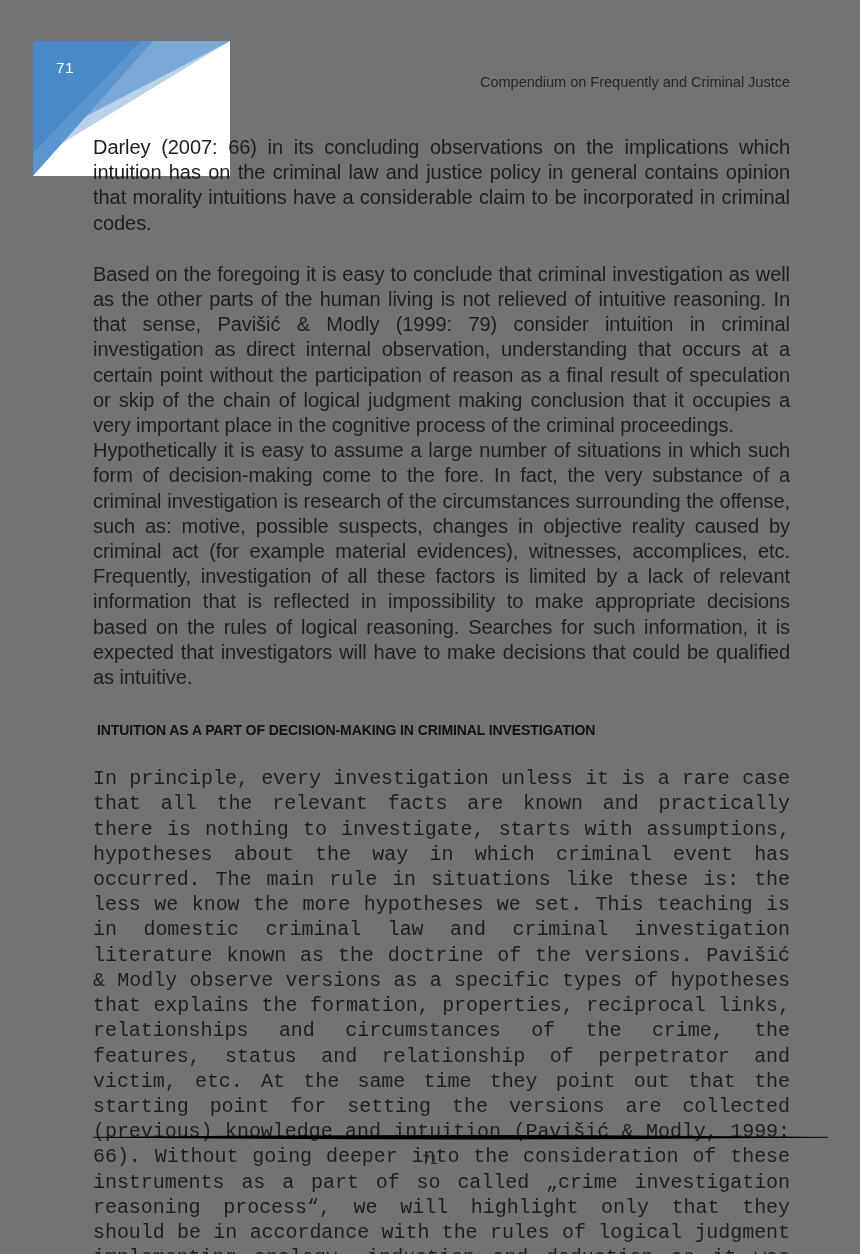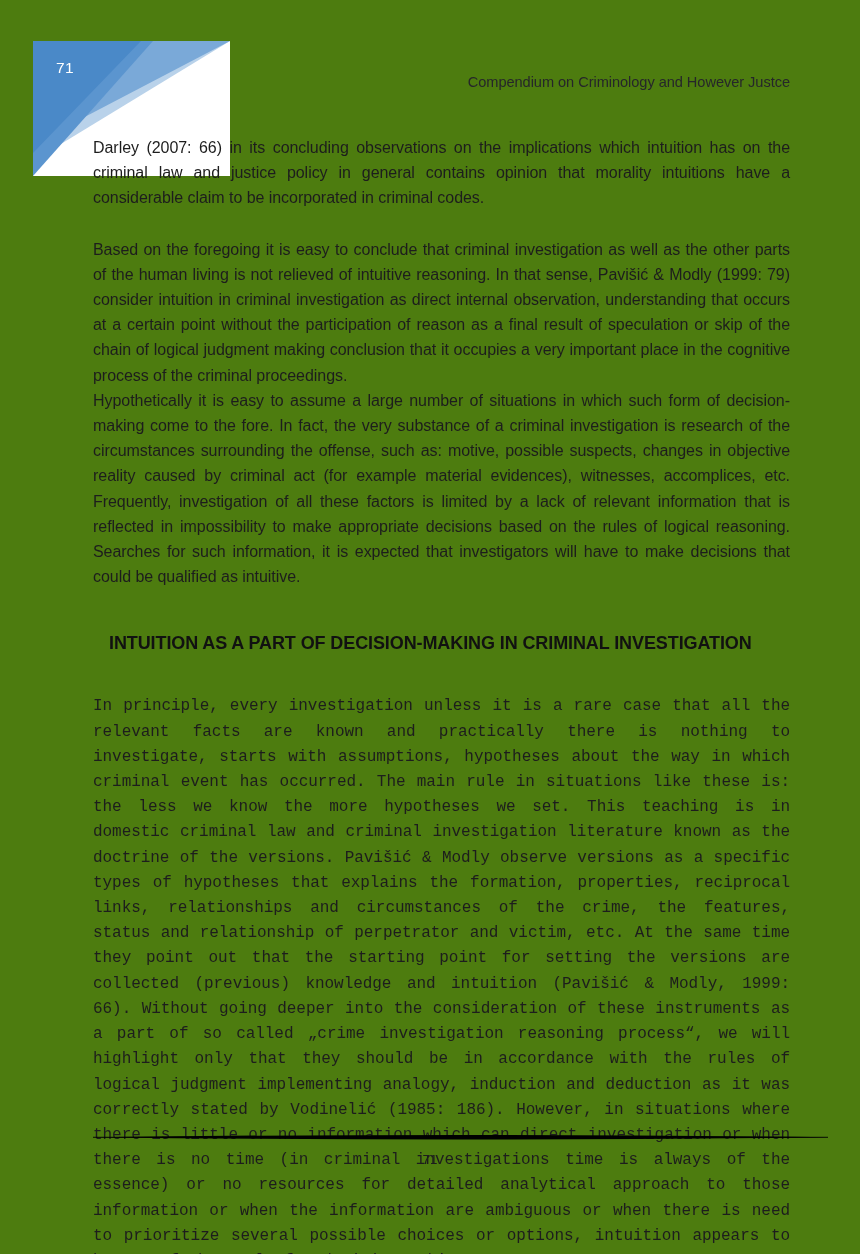--- a/index.html
+++ b/index.html
@@ -12,21 +12,21 @@
     height: 1254px;
     position: relative;
     overflow: hidden;
     font-family: "Liberation Sans", sans-serif;
     color: #1d1d1d;
   }
 
   .page {
     position: absolute;
     inset: 0;
-    background: #4d7c0f;
+    background: #737373;
   }
 
   
   .corner-banner {
     position: absolute;
     left: 33px;
     top: 41px;
     width: 197px;
     height: 135px;
   }
@@ -59,39 +59,39 @@
   
   .content {
     position: absolute;
     left: 93px;
     top: 135px;
     width: 697px;
   }
 
   p.body-par {
     margin: 0;
-    font-size: 16px;
+    font-size: 20px;
     line-height: 25.2px;
     text-align: justify;
     text-justify: inter-word;
     color: #1d1d1d;
     letter-spacing: -0.05px;
     hyphens: none;
   }
   p.body-par.last-left {
     text-align: justify;
     font-family: Liberation Mono, monospace;
   }
   .gap-md { height: 26px; }
   .gap-head-before { height: 28px; }
   .gap-head-after { height: 24px; }
 
   h2.section-heading {
-    margin: 16px;
-    font-size: 18px;
+    margin: 4px;
+    font-size: 14px;
     font-weight: bold;
     letter-spacing: -0.1px;
     color: #111111;
     text-align: left;
   }
 
   
   .footer-rule {
     position: absolute;
     left: 93px;
@@ -120,21 +120,21 @@
     <svg viewBox="0 0 197 135" xmlns="http://www.w3.org/2000/svg" aria-hidden="true">
       <rect x="0" y="0" width="197" height="135" fill="#ffffff"></rect>
       <polygon points="0,0 197,0 0,120" fill="#b9d2ea"></polygon>
       <polygon points="0,0 197,0 0,103" fill="#7aa9d8"></polygon>
       <polygon points="0,0 120,0 0,135" fill="#5b95cf"></polygon>
       <polygon points="0,0 108,0 0,112" fill="#4a89c8"></polygon>
     </svg>
   </div>
   <div class="corner-page-number">71</div>
 
-  <div class="running-header">Compendium on Criminology and However Justce</div>
+  <div class="running-header">Compendium on Frequently and Criminal Justce</div>
 
   <div class="content">
 
     <p class="body-par">Darley (2007: 66) in its concluding observations on the implications which intuition has on the criminal law and justice policy in general contains opinion that morality intuitions have a considerable claim to be incorporated in criminal codes.</p>
 
     <div class="gap-md"></div>
 
     <p class="body-par">Based on the foregoing it is easy to conclude that criminal investigation as well as the other parts of the human living is not relieved of intuitive reasoning. In that sense, Pavišić &amp; Modly (1999: 79) consider intuition in criminal investigation as direct internal observation, understanding that occurs at a certain point without the participation of reason as a final result of speculation or skip of the chain of logical judgment making conclusion that it occupies a very important place in the cognitive process of the criminal proceedings.</p>
 
     <p class="body-par">Hypothetically it is easy to assume a large number of situations in which such form of decision-making come to the fore. In fact, the very substance of a criminal investigation is research of the circumstances surrounding the offense, such as: motive, possible suspects, changes in objective reality caused by criminal act (for example material evidences), witnesses, accomplices, etc. Frequently, investigation of all these factors is limited by a lack of relevant information that is reflected in impossibility to make appropriate decisions based on the rules of logical reasoning. Searches for such information, it is expected that investigators will have to make decisions that could be qualified as intuitive.</p>

